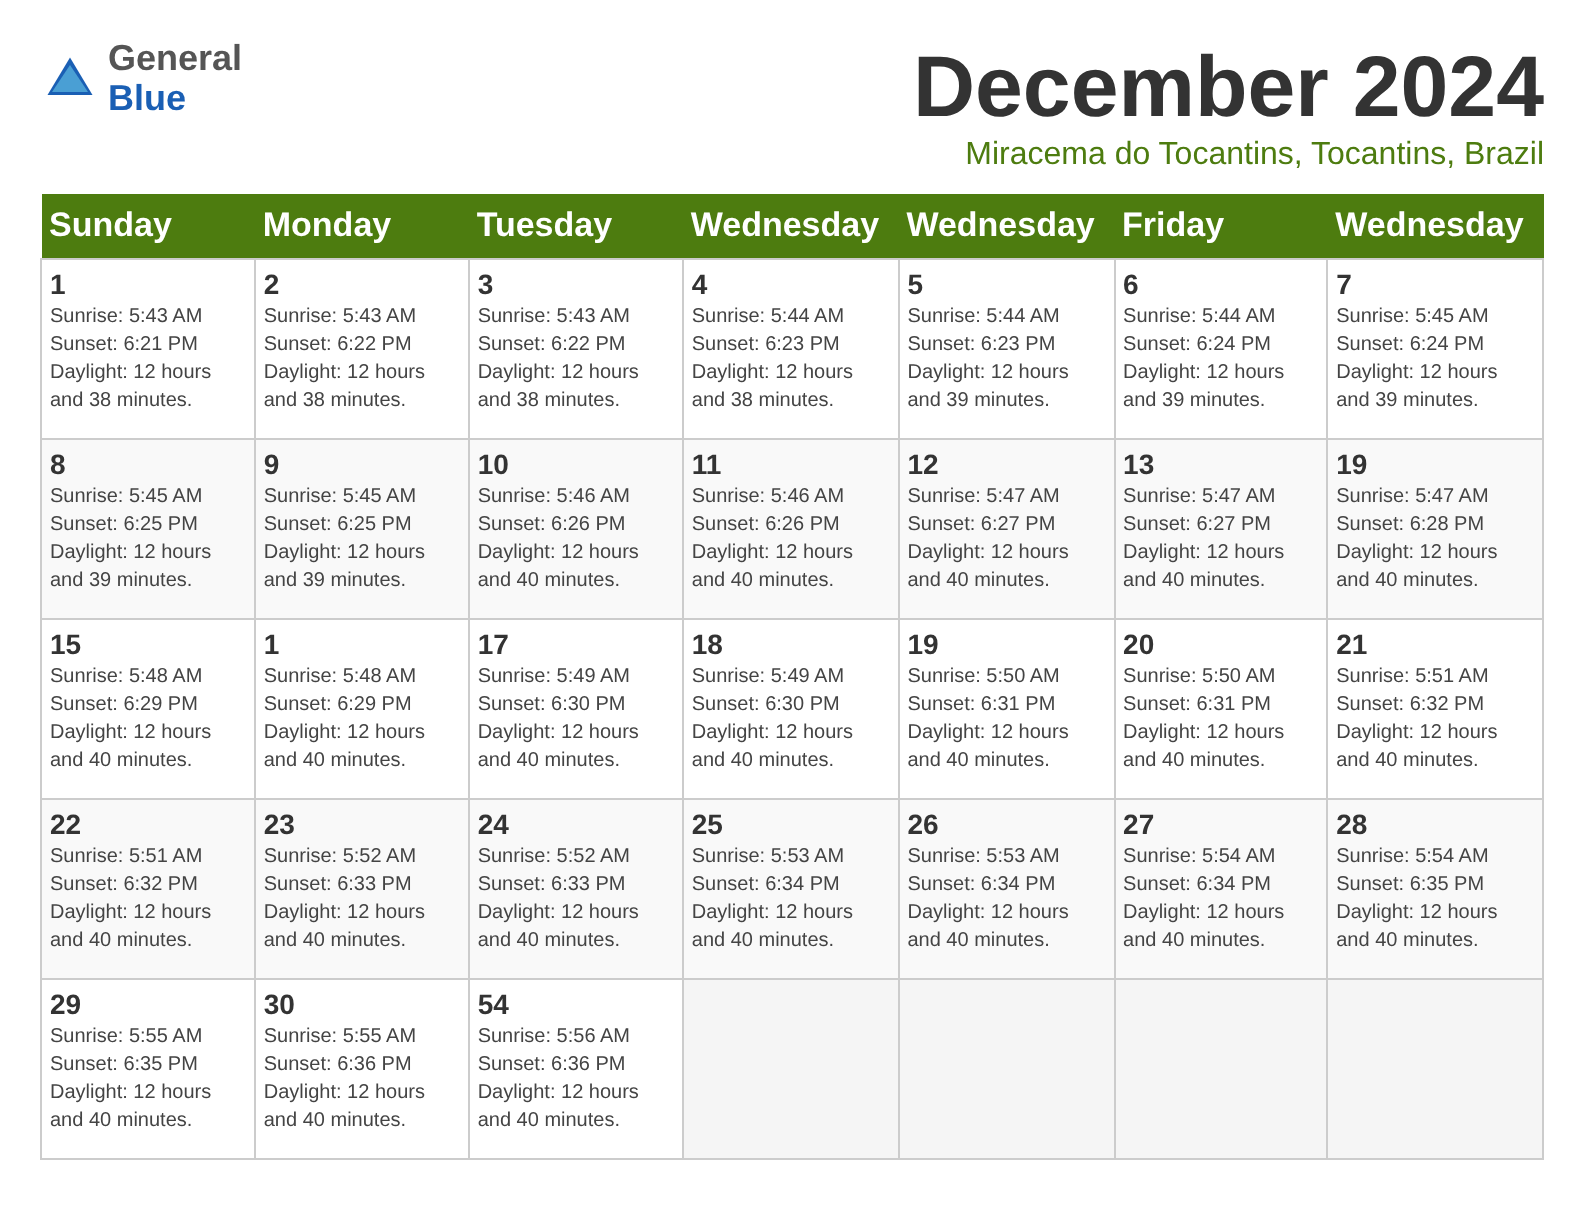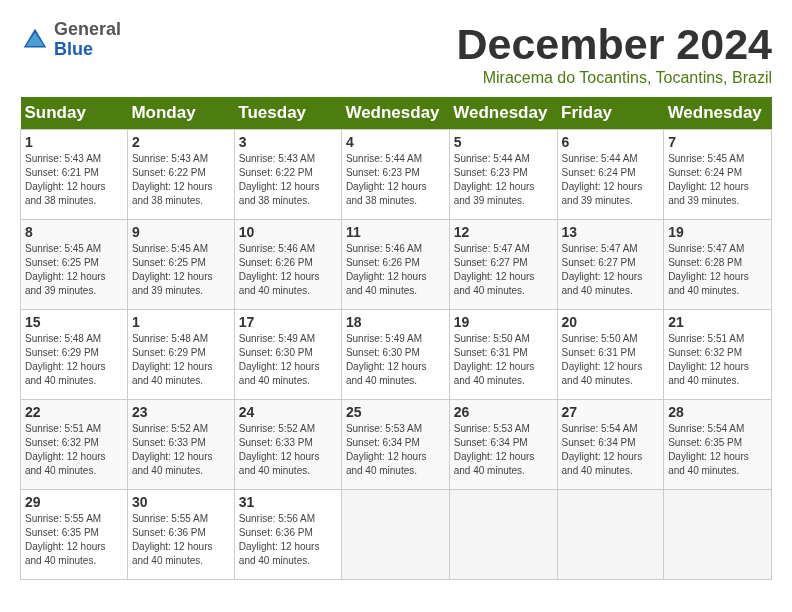--- a/index.html
+++ b/index.html
@@ -368,21 +368,21 @@
         </td>
         <td>
           <span class="day-number">30</span>
           <div class="day-info">
             Sunrise: 5:55 AM<br>
             Sunset: 6:36 PM<br>
             Daylight: 12 hours and 40 minutes.
           </div>
         </td>
         <td>
-          <span class="day-number">31</span>
+          <span class="day-number">54</span>
           <div class="day-info">
             Sunrise: 5:56 AM<br>
             Sunset: 6:36 PM<br>
             Daylight: 12 hours and 40 minutes.
           </div>
         </td>
         <td class="empty"></td>
         <td class="empty"></td>
         <td class="empty"></td>
         <td class="empty"></td>

